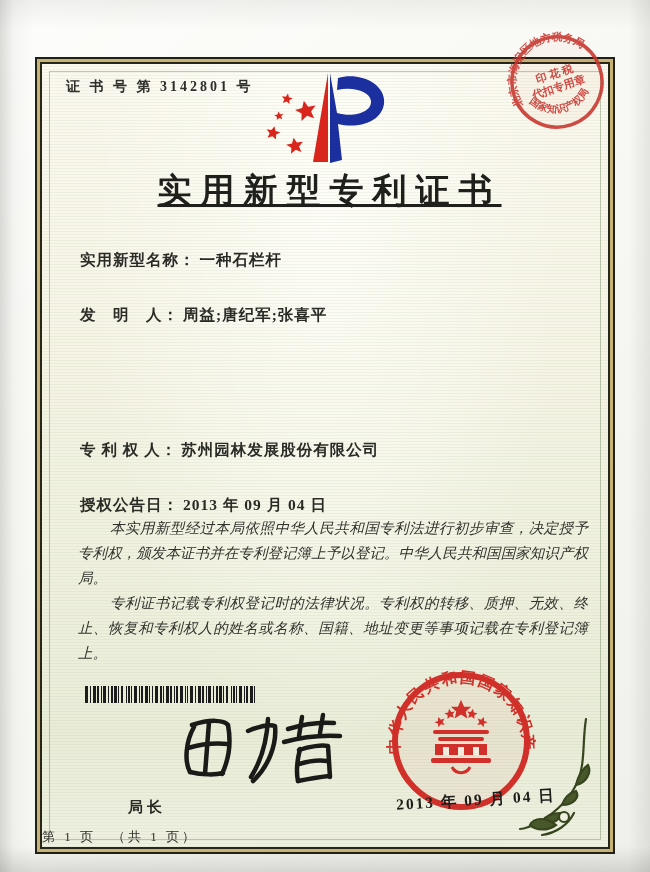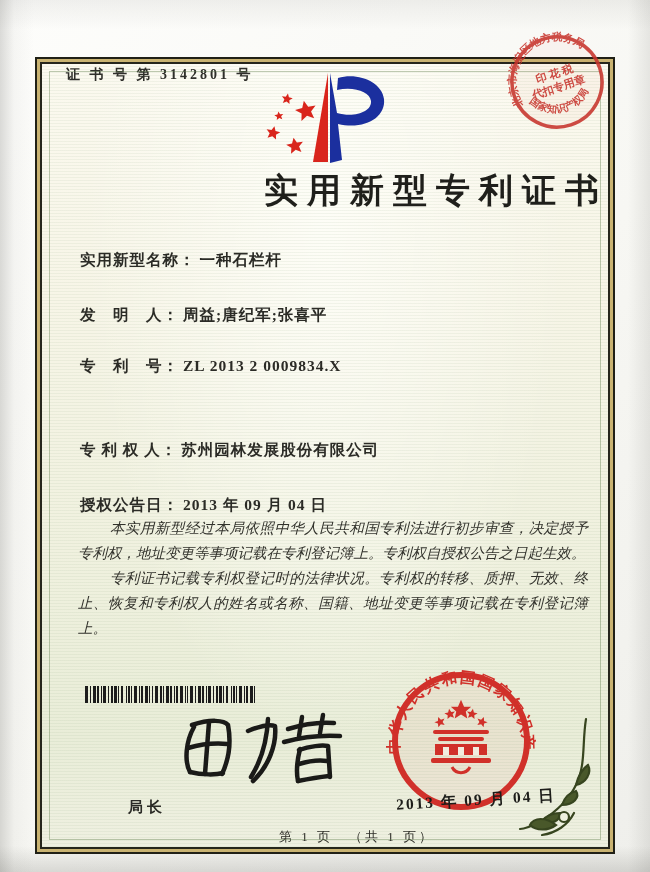--- a/index.html
+++ b/index.html
@@ -31,28 +31,29 @@
       radial-gradient(ellipse at 50% 20%, rgba(255,255,250,0.8) 0%, rgba(255,255,250,0) 60%),
       linear-gradient(180deg,#fbf9ef 0%,#f7f5e7 30%,#f0f1df 62%,#e9edd8 86%,#eff0e1 100%);
     overflow:hidden;
   }
   .paper::after{
     content:"";position:absolute;inset:7px;
     border:1px solid rgba(95,125,75,0.40);
     pointer-events:none;
   }
   .cert-no{
-    position:absolute;left:24px;top:2px;
+    position:absolute;left:24px;top:14px;
     font-size:14px;letter-spacing:3px;color:#2e2e2a;font-weight:600;
   }
   .logo{position:absolute;left:212px;top:2px;width:150px;height:106px;}
   .title{
-    position:absolute;left:0;top:104px;width:100%;text-align:right;
+    position:absolute;left:0;top:104px;width:100%;text-align:center;
     font-size:34px;font-weight:700;letter-spacing:9px;color:#1f1f1b;
     text-indent:9px;
+    text-decoration:underline;
   }
   .field{
     position:absolute;left:38px;font-size:15.5px;color:#2b2b26;
     font-weight:600;letter-spacing:1px;white-space:nowrap;
   }
   .field .val{font-weight:600;margin-left:4px;}
   .body-text{
     position:absolute;left:36px;top:452px;width:510px;
     font-size:14.5px;line-height:25px;color:#32322c;
     text-align:justify;font-style:italic;
@@ -64,22 +65,22 @@
     letter-spacing:4px;color:#2b2b26;font-weight:600;margin-top:44px;
   }
   .signature{position:absolute;left:130px;top:645px;width:175px;height:88px;}
   .big-seal{position:absolute;left:344px;top:602px;width:150px;height:150px;opacity:0.92;}
   .seal-date{
     position:absolute;left:354px;top:726px;font-size:15.5px;font-weight:700;
     color:#1d1d1a;letter-spacing:2px;transform:rotate(-3.5deg);white-space:nowrap;
   }
   .ornament{position:absolute;right:6px;bottom:6px;width:86px;height:128px;}
   .footer{
-    position:absolute;left:0;top:764px;width:100%;text-align:center;
-    font-size:13px;letter-spacing:3px;color:#2e2e28;margin-left:32px;
+    position:absolute;left:0;top:764px;width:100%;
+    font-size:13px;letter-spacing:3px;color:#2e2e28;
   }
   .tax-stamp{
     position:absolute;left:505px;top:30px;width:104px;height:104px;
     opacity:0.88;
   }
 </style>
 </head>
 <body>
 
 <div class="photo">
@@ -111,32 +112,29 @@
       </svg>
 
       <div class="title">实用新型专利证书</div>
 
       <div class="field" style="top:186px;">
         <span>实用新型名称：</span><span class="val">一种石栏杆</span>
       </div>
       <div class="field" style="top:241px;">
         <span>发　明　人：</span><span class="val">周益;唐纪军;张喜平</span>
       </div>
-      <div class="field" style="top:292px;">
-        <span>专　利　号：</span><span class="val">ZL 2013 2 0009834.X</span>
-      </div>
       <div class="field" style="top:376px;">
         <span>专 利 权 人：</span><span class="val">苏州园林发展股份有限公司</span>
       </div>
       <div class="field" style="top:431px;">
         <span>授权公告日：</span><span class="val">2013 年 09 月 04 日</span>
       </div>
 
       <div class="body-text">
-        <p>本实用新型经过本局依照中华人民共和国专利法进行初步审查，决定授予专利权，地址变更等事项记载在专利登记簿上。专利权自授权公告之日起生效。</p>
+        <p>本实用新型经过本局依照中华人民共和国专利法进行初步审查，决定授予专利权，颁发本证书并在专利登记簿上予以登记。中华人民共和国国家知识产权局。</p>
         <p>专利证书记载专利权登记时的法律状况。专利权的转移、质押、无效、终止、恢复和专利权人的姓名或名称、国籍、地址变更等事项记载在专利登记簿上。</p>
       </div>
 
       <svg class="barcode" viewBox="0 0 172 17" preserveAspectRatio="none">
         <line x1="0" y1="8.5" x2="172" y2="8.5" stroke="#1c1c1c" stroke-width="17" stroke-dasharray="3 2 1 2 3 1 2 2 1 1 3 2 1 2 2 1 3 1 1 2 2 3 1 1 2 1 1 2 3 2 1 1 2 2 3 1 1 2 1 2 3 2 2 1 1 2 3 1 2 2 1 1 2 2 3 2 1 1 1 2"></line>
       </svg>
 
       <div class="director">局长</div>
 
       <svg class="signature" viewBox="0 0 175 88" fill="none" stroke="#1a1a18" stroke-width="4.5" stroke-linecap="round" stroke-linejoin="round">

